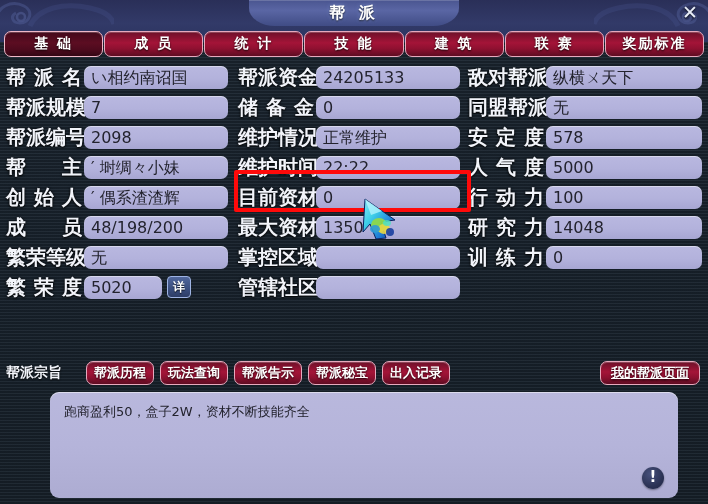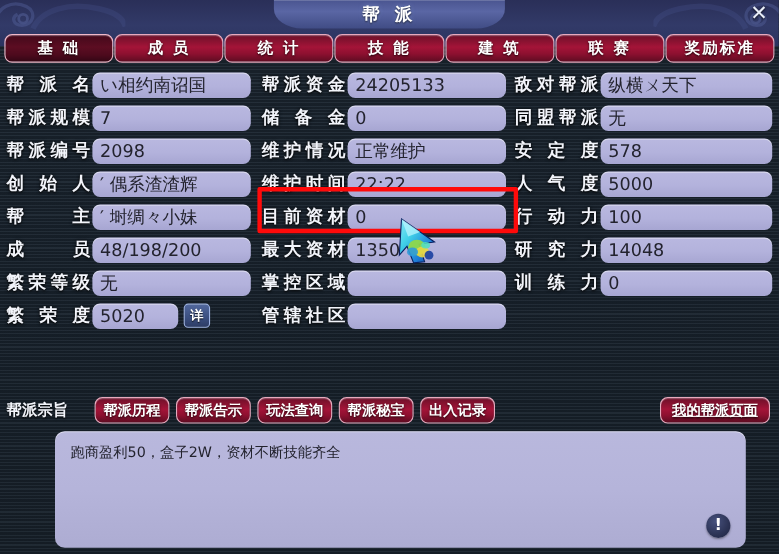--- a/index.html
+++ b/index.html
@@ -129,21 +129,21 @@
 
   .row {
     position: relative;
     height: 30px;
     display: flex;
     align-items: center;
   }
   .lbl {
     width: 78px;
     flex: 0 0 78px;
-    font-size: 16px;
+    font-size: 20px;
     font-weight: bold;
     color: #f2f4fa;
     text-shadow: 0 1px 2px rgba(0,0,0,0.9), 0 0 3px rgba(0,0,0,0.7);
     text-align: justify;
     text-align-last: justify;
     white-space: nowrap;
     padding-right: 2px;
   }
   .val {
     flex: 1 1 auto;
@@ -312,26 +312,26 @@
       </div>
       <div class="row">
         <div class="lbl">帮派规模</div>
         <div class="val">7</div>
       </div>
       <div class="row">
         <div class="lbl">帮派编号</div>
         <div class="val">2098</div>
       </div>
       <div class="row">
+        <div class="lbl">帮    主</div>
+        <div class="val">′ 埘绸々小妹</div>
+      </div>
+      <div class="row">
         <div class="lbl">创 始 人</div>
         <div class="val">′ 偶系渣渣辉</div>
-      </div>
-      <div class="row">
-        <div class="lbl">帮    主</div>
-        <div class="val">′ 埘绸々小妹</div>
       </div>
       <div class="row">
         <div class="lbl">成    员</div>
         <div class="val">48/198/200</div>
       </div>
       <div class="row">
         <div class="lbl">繁荣等级</div>
         <div class="val">无</div>
       </div>
       <div class="row narrow">
@@ -424,22 +424,22 @@
     <ellipse cx="22" cy="31" rx="6" ry="5" fill="#e8d642" opacity="0.9"></ellipse>
     <ellipse cx="13" cy="31" rx="5" ry="4" fill="#2f9ad8" opacity="0.9"></ellipse>
     <ellipse cx="25" cy="25" rx="4" ry="3" fill="#4fe0c0" opacity="0.85"></ellipse>
     <ellipse cx="28" cy="34" rx="4" ry="4" fill="#1a3fa0" opacity="0.9"></ellipse>
     <path d="M3 1 L20 13 L9 17 Z" fill="#b9f4ff" opacity="0.75"></path>
   </svg>
 
   <div class="actionbar">
     <div class="action-label">帮派宗旨</div>
     <div class="abtn">帮派历程</div>
+    <div class="abtn">玩法查询</div>
     <div class="abtn">帮派告示</div>
-    <div class="abtn">玩法查询</div>
     <div class="abtn">帮派秘宝</div>
     <div class="abtn">出入记录</div>
     <div class="abtn right-aligned">我的帮派页面</div>
   </div>
 
   <div class="notice">
     <div class="notice-text">跑商盈利50，盒子2W，资材不断技能齐全</div>
     <div class="info-btn">!</div>
   </div>
 

